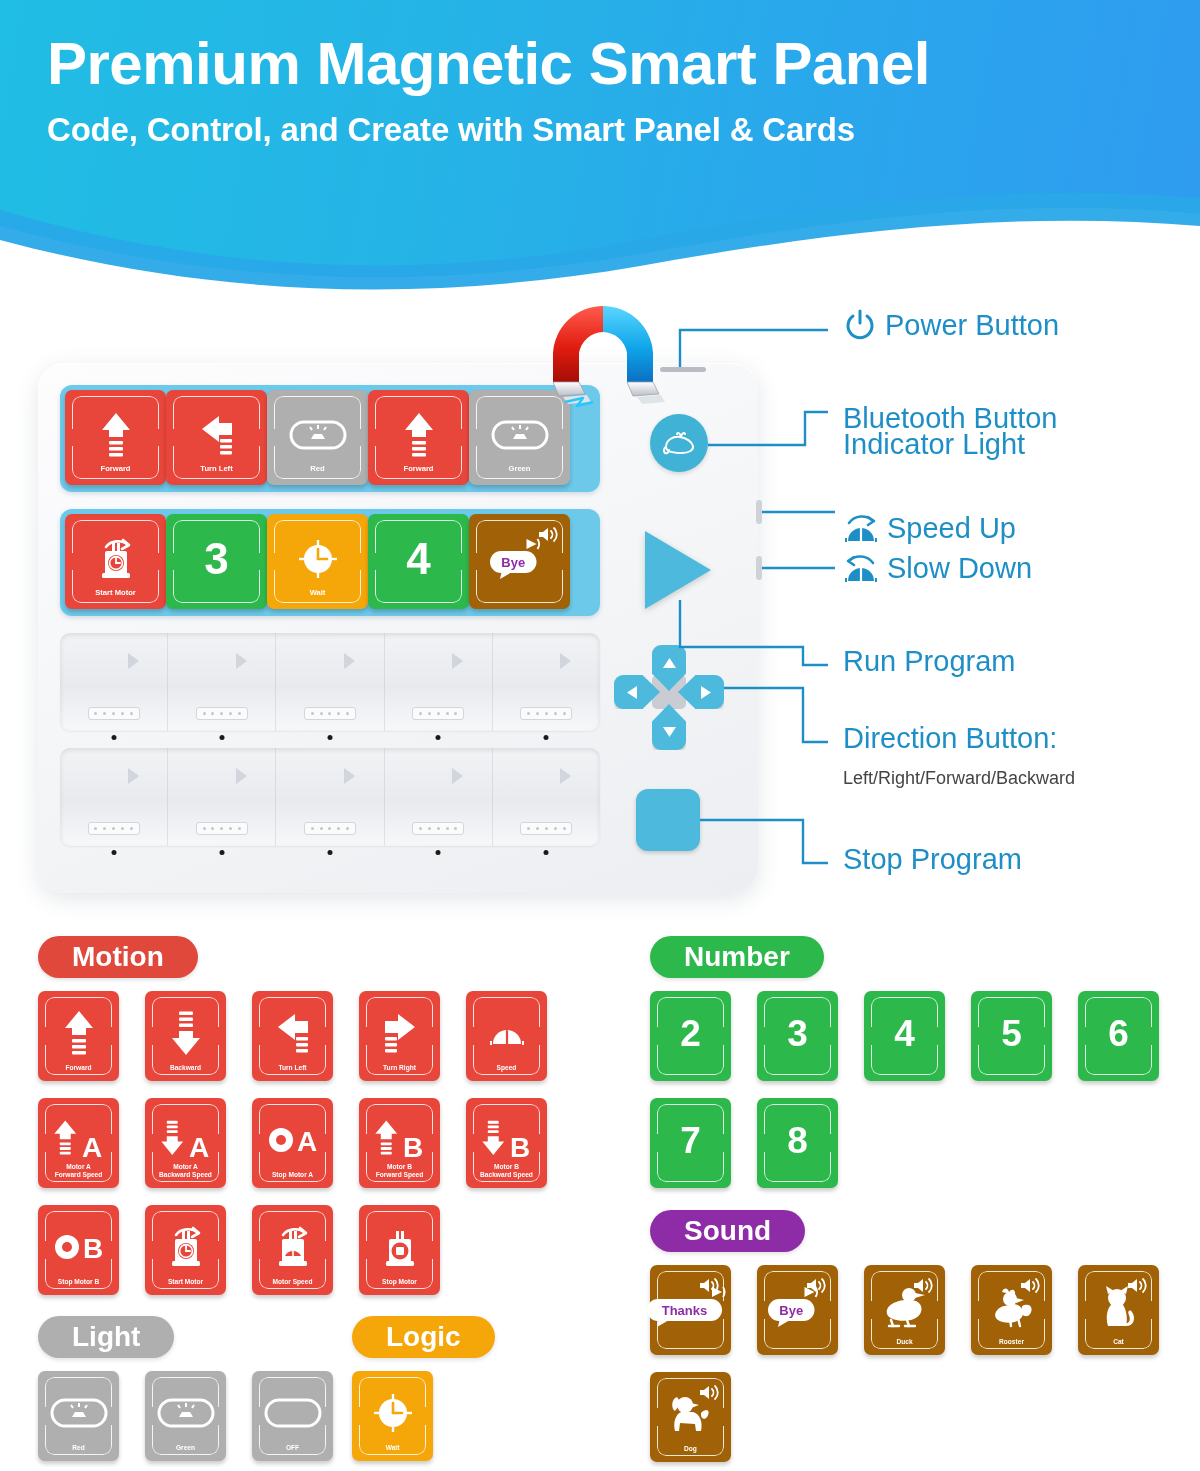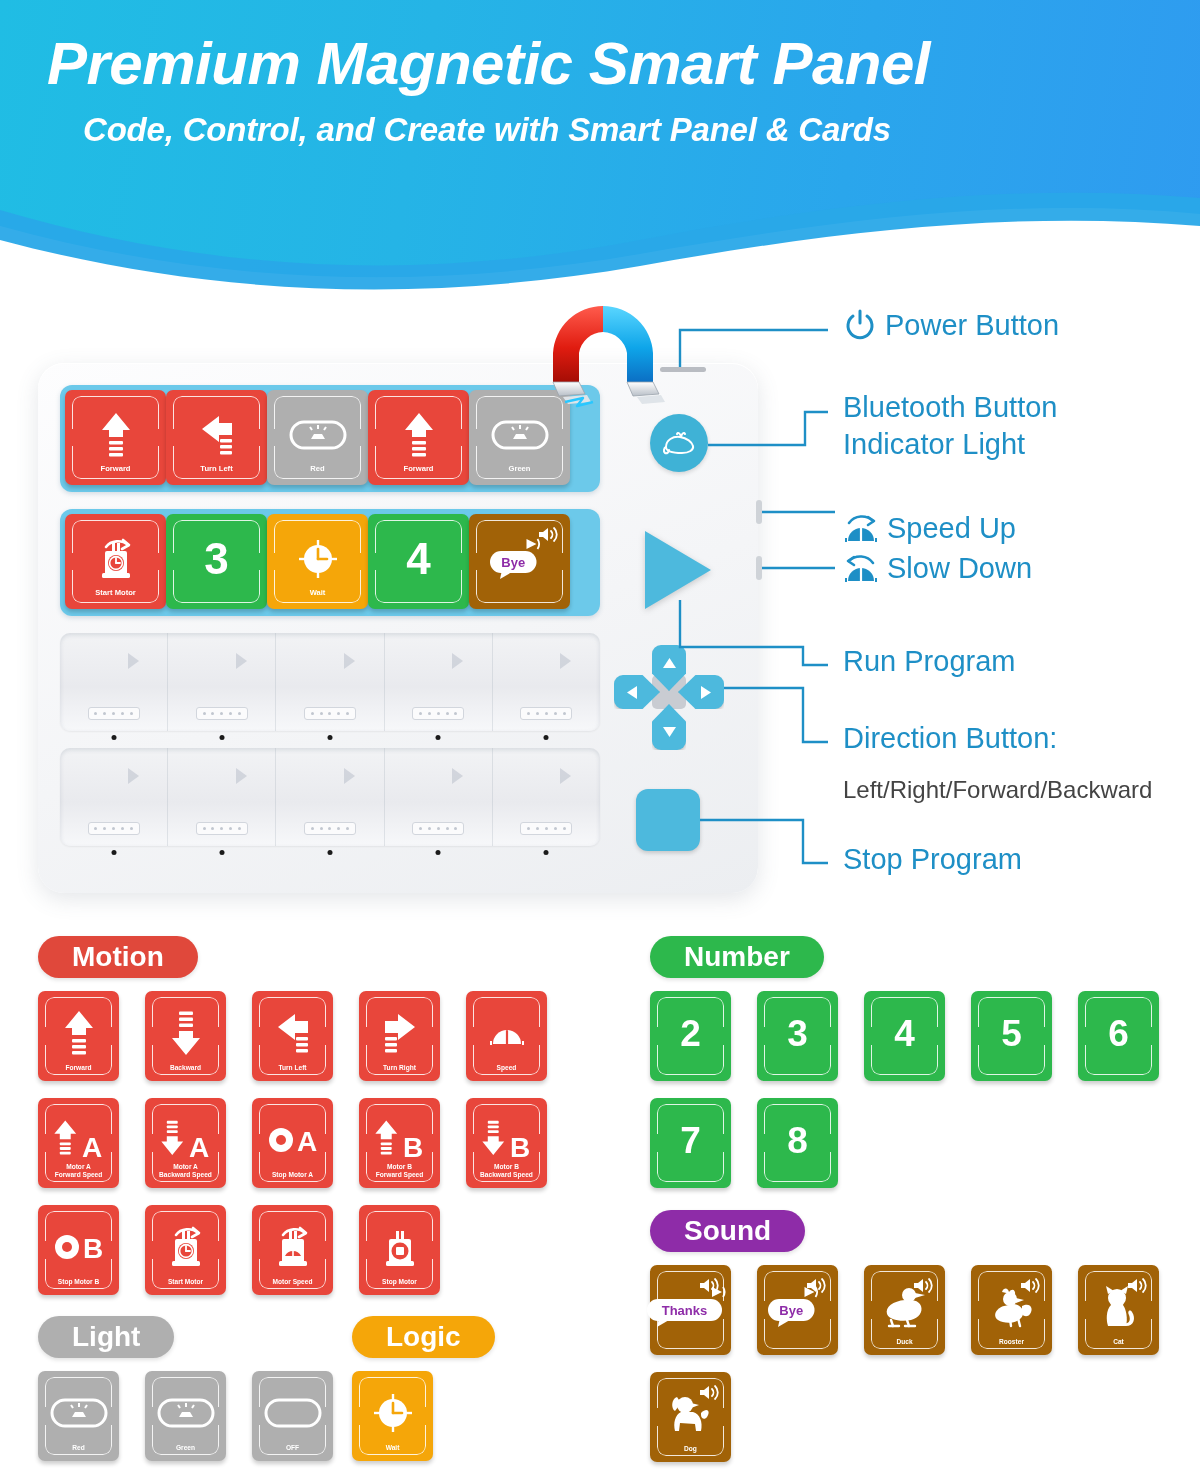--- a/index.html
+++ b/index.html
@@ -14,35 +14,34 @@
   
   .header {
     position: absolute; left: 0; top: 0; width: 1200px; height: 300px;
     overflow: hidden;
   }
   .header-bg {
     position: absolute; left: 0; top: 0; width: 1200px; height: 300px;
     background: linear-gradient(100deg, #20BDE4 0%, #25B4E6 35%, #2AA6EC 70%, #2F9BF0 100%);
   }
   .header-wave { position: absolute; left: 0; bottom: 0; width: 1200px; height: 120px; }
-  .header-text { position: absolute; left: 47px; top: 30px; width: 1110px; z-index: 5; font-style: italic; }
+  .header-text { position: absolute; left: 47px; top: 30px; width: 1110px; z-index: 5; }
   .title {
     color: #ffffff;
     font-size: 60px;
     font-weight: bold;
     line-height: 1.12;
     letter-spacing: -0.5px;
   }
   .subtitle {
     color: #ffffff;
     font-size: 33px;
     font-weight: bold;
     margin-top: 14px;
     letter-spacing: -0.2px;
-    margin-left: 36px;
   }
 
   
   .device {
     position: absolute; left: 38px; top: 363px;
     width: 720px; height: 530px;
     background: linear-gradient(160deg, #fdfdfe 0%, #f4f5f7 55%, #eceef1 100%);
     border-radius: 26px;
     box-shadow: 0 6px 22px rgba(90,100,120,0.16), inset 0 1px 0 #fff;
   }
@@ -220,21 +219,21 @@
   .callout-label {
     position: absolute;
     color: #1E8FC6;
     font-weight: normal;
     font-size: 29px;
     white-space: nowrap;
     display: flex; align-items: center; gap: 8px;
   }
   .callout-sub {
     position: absolute;
-    color: #444; font-size: 24px; white-space: nowrap; margin-top: 8px;
+    color: #444; font-size: 18px; white-space: nowrap;
   }
   .lead { position: absolute; stroke: #1E8FC6; stroke-width: 2.4; fill: none; }
 
   
   .pill {
     display: inline-flex; align-items: center; justify-content: center;
     height: 42px; padding: 0 34px;
     border-radius: 21px;
     color: #fff; font-size: 28px; font-weight: bold;
     box-shadow: 0 2px 4px rgba(0,0,0,0.12);
@@ -619,21 +618,21 @@
   </svg>
 
   <div class="callout-label" style="left:843px; top:18px;">
     <svg width="34" height="34" viewBox="0 0 34 34">
       <path d="M10,8 A12,12 0 1 0 24,8" fill="none" stroke="#1E8FC6" stroke-width="3" stroke-linecap="round"></path>
       <line x1="17" y1="3" x2="17" y2="15" stroke="#1E8FC6" stroke-width="3" stroke-linecap="round"></line>
     </svg>
     <span>Power Button</span>
   </div>
 
-  <div class="callout-label" style="left:843px; top:101px;">
+  <div class="callout-label" style="left:843px; top:112px;">
     <span>Bluetooth Button</span>
   </div>
   <div class="callout-label" style="left:843px; top:138px;">
     <span>Indicator Light</span>
   </div>
 
   <div class="callout-label" style="left:843px; top:206px;margin-top:16px;">
     <svg width="36" height="32" viewBox="0 0 36 32">
       <path d="M5,28 A13,13 0 0 1 31,28 Z" fill="#1E8FC6"></path>
       <path d="M3,29 L3,25 M33,29 L33,25" stroke="#1E8FC6" stroke-width="2"></path>

